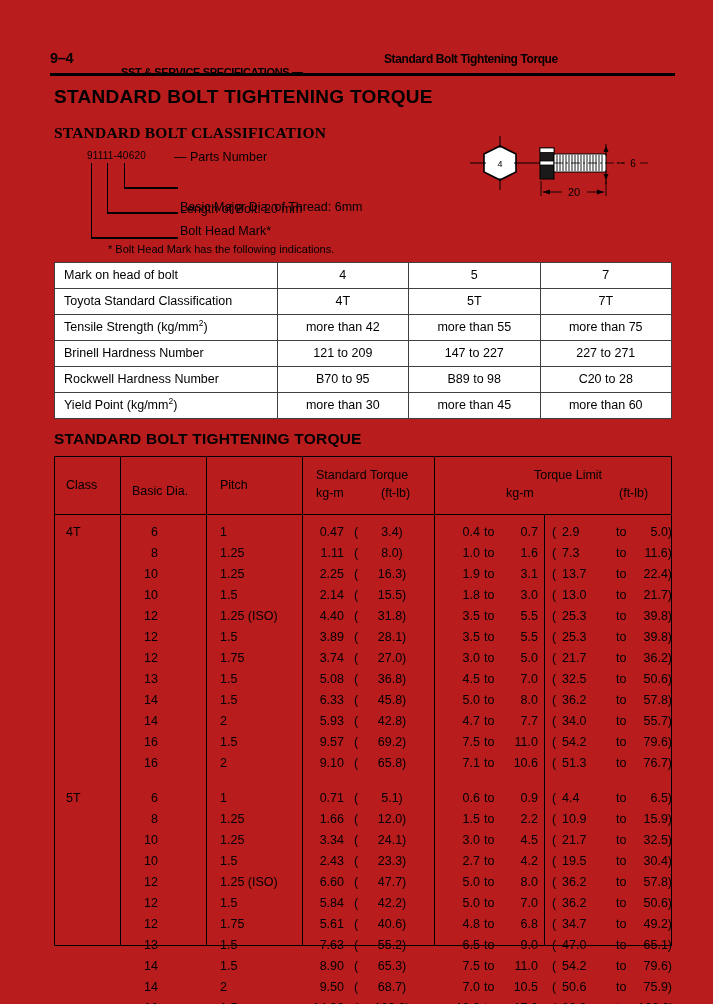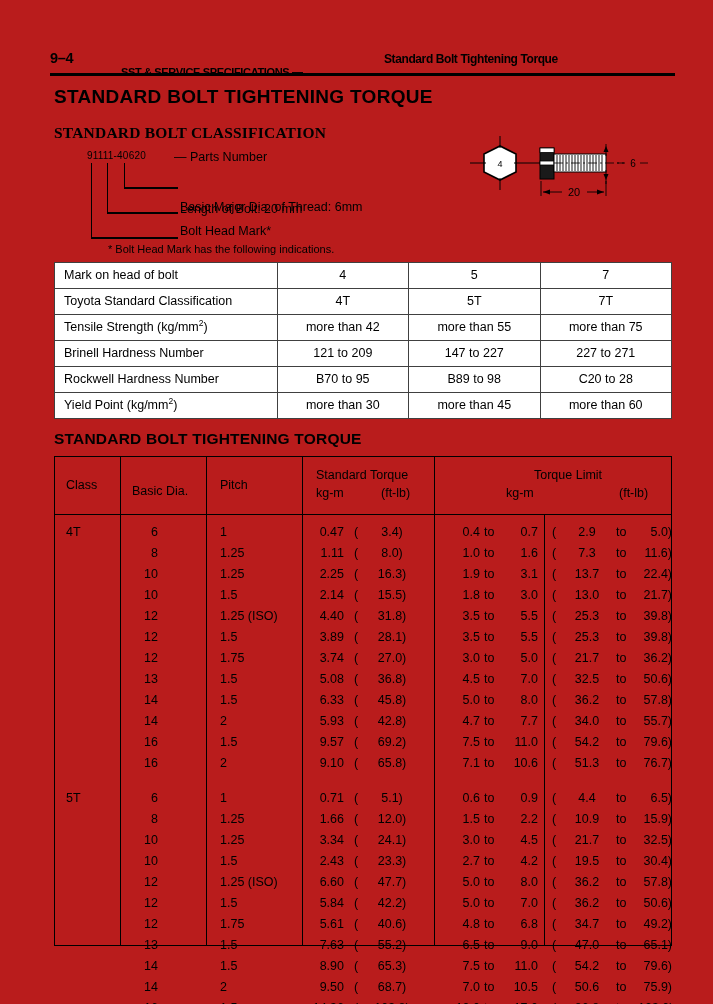--- a/index.html
+++ b/index.html
@@ -215,21 +215,21 @@
   }
   .trow span { position: absolute; white-space: nowrap; }
   .c-class  { left: 12px; }
   .c-dia    { left: 82px;  width: 22px; text-align: right; }
   .c-pitch  { left: 166px; }
   .c-kgm    { left: 258px; width: 32px; text-align: right; }
   .c-ftlb   { left: 310px; width: 56px; text-align: center; }
   .c-limlo  { left: 396px; width: 30px; text-align: right; }
   .c-limto  { left: 430px; }
   .c-limhi  { left: 452px; width: 32px; text-align: right; }
-  .c-flo    { left: 508px; width: 50px; text-align: center; }
+  .c-flo    { left: 508px; width: 50px; text-align: left; }
   .c-fto    { left: 562px; }
   .c-fhi    { left: 584px; width: 34px; text-align: right; }
   .paren-l  { left: 498px; }
   .paren-sl { left: 300px; }
 </style>
 </head>
 <body>
 
 <div class="page">
 

